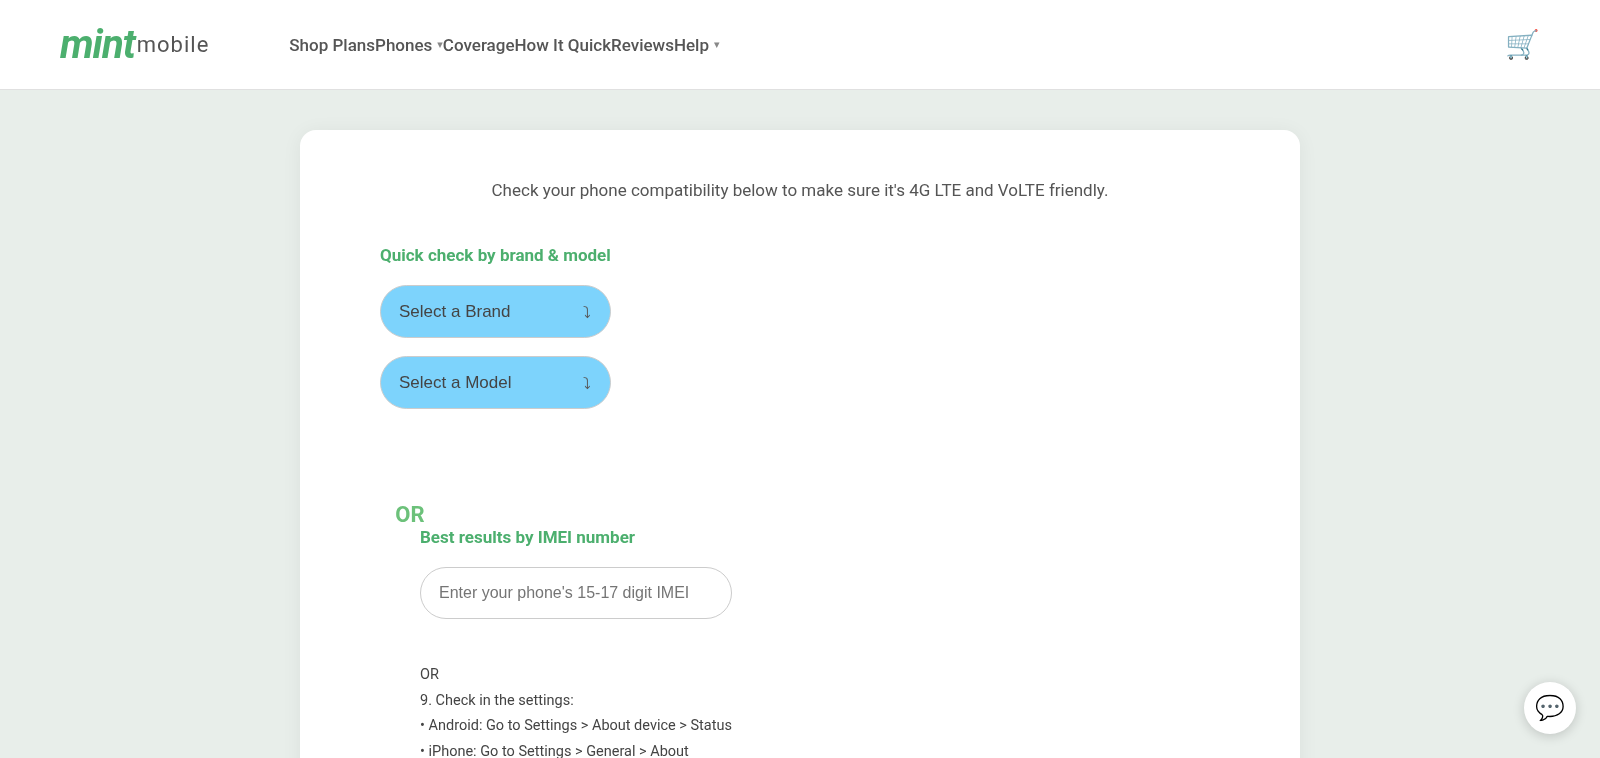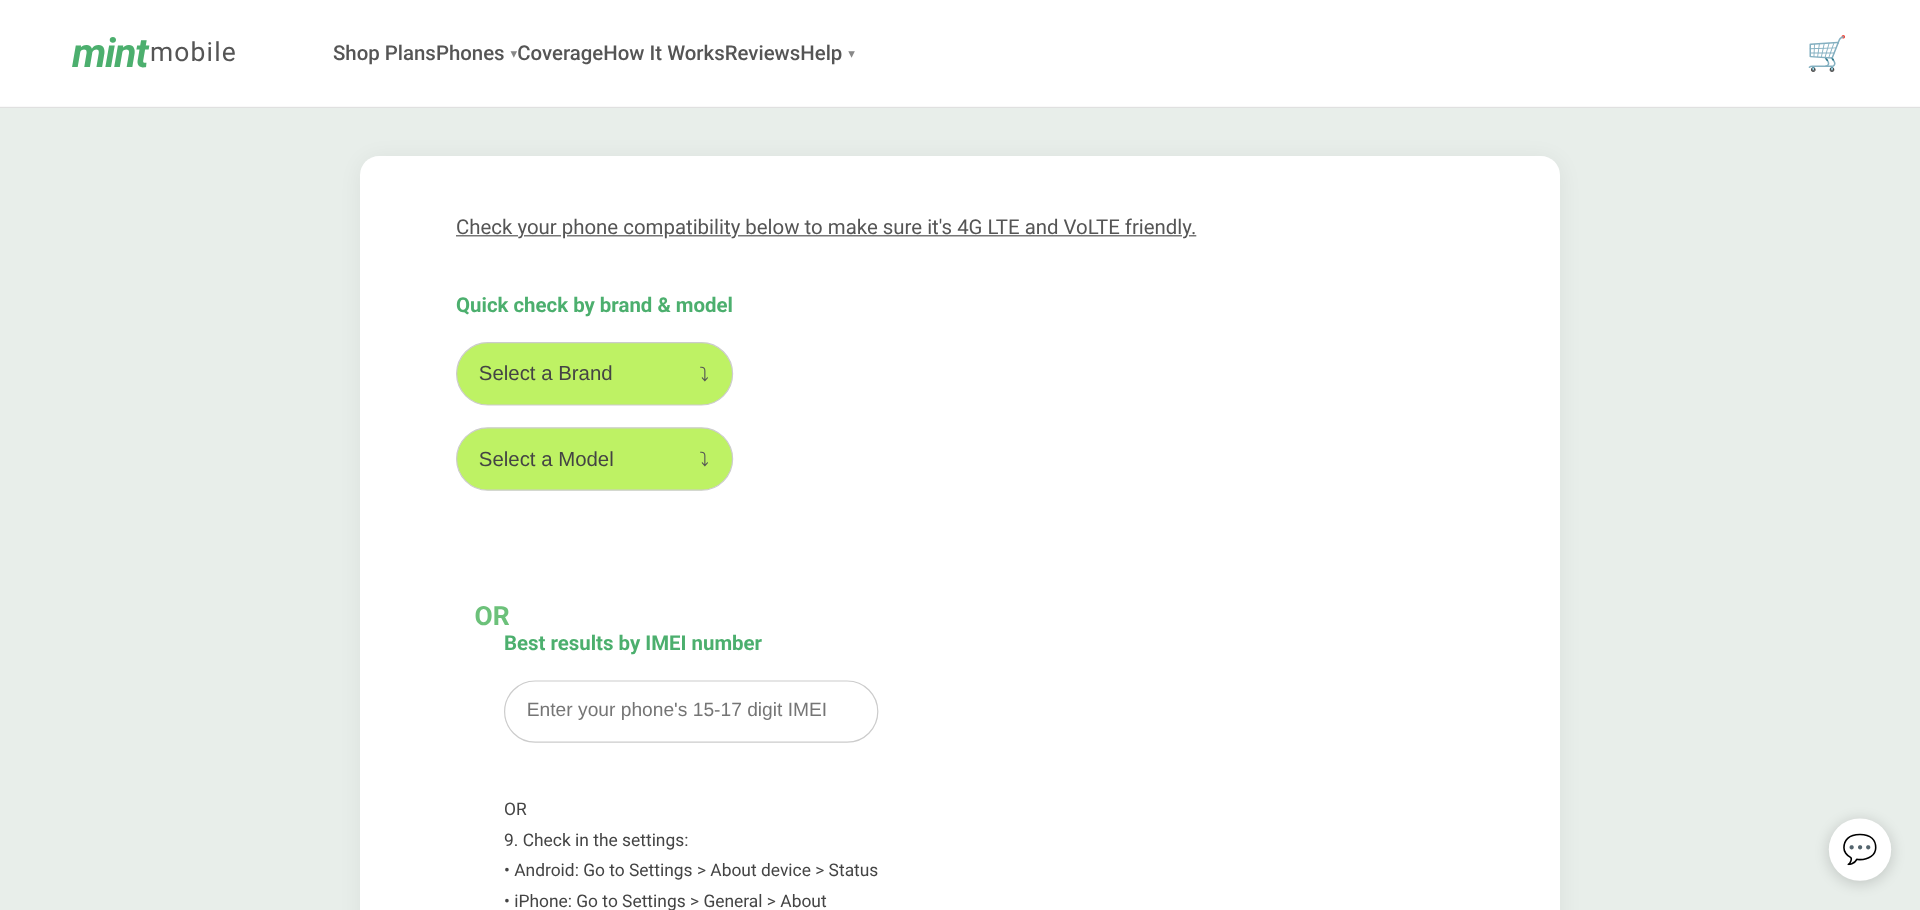--- a/index.html
+++ b/index.html
@@ -20,21 +20,21 @@
       padding: 0 60px;
       position: relative;
       z-index: 10;
     }
     .logo {
       display: flex;
       align-items: center;
       margin-right: 80px;
     }
     .logo-mint {
-      font-size: 34px;
+      font-size: 40px;
       font-weight: 700;
       color: #4caf6e;
       font-style: italic;
       letter-spacing: -1px;
     }
     .logo-mobile {
       font-size: 22px;
       color: #555;
       font-weight: 400;
       margin-left: 2px;
@@ -86,25 +86,24 @@
     .card-title {
       text-align: center;
       font-size: 52px;
       font-weight: 900;
       color: #4caf6e;
       letter-spacing: 2px;
       text-transform: uppercase;
       margin-bottom: 20px;
     }
     .card-subtitle {
-      text-align: left;
+      text-align: center;
       font-size: 17px;
       color: #555;
       margin-bottom: 45px;
-      text-decoration: underline;
     }
 
     
     .columns {
       display: flex;
       align-items: flex-start;
       gap: 0;
       flex-direction: column;
     }
     .col-left {
@@ -129,21 +128,21 @@
       position: relative;
       margin-bottom: 18px;
     }
     .select-box {
       width: 100%;
       padding: 16px 50px 16px 18px;
       border: 1.5px solid #ccc;
       border-radius: 30px;
       font-size: 17px;
       color: #444;
-      background: #bef264;
+      background: #7dd3fc;
       appearance: none;
       cursor: pointer;
       outline: none;
     }
     .select-chevron {
       position: absolute;
       right: 20px;
       top: 50%;
       transform: translateY(-50%);
       color: #555;
@@ -232,21 +231,21 @@
       <span>Shop Plans</span>
     </a>
     <a class="nav-item">
       <span>Phones</span>
       <span class="chevron-down">▾</span>
     </a>
     <a class="nav-item">
       <span>Coverage</span>
     </a>
     <a class="nav-item">
-      <span>How It Works</span>
+      <span>How It Quick</span>
     </a>
     <a class="nav-item">
       <span>Reviews</span>
     </a>
     <a class="nav-item">
       <span>Help</span>
       <span class="chevron-down">▾</span>
     </a>
   </nav>
   <div class="cart-icon">🛒</div>

